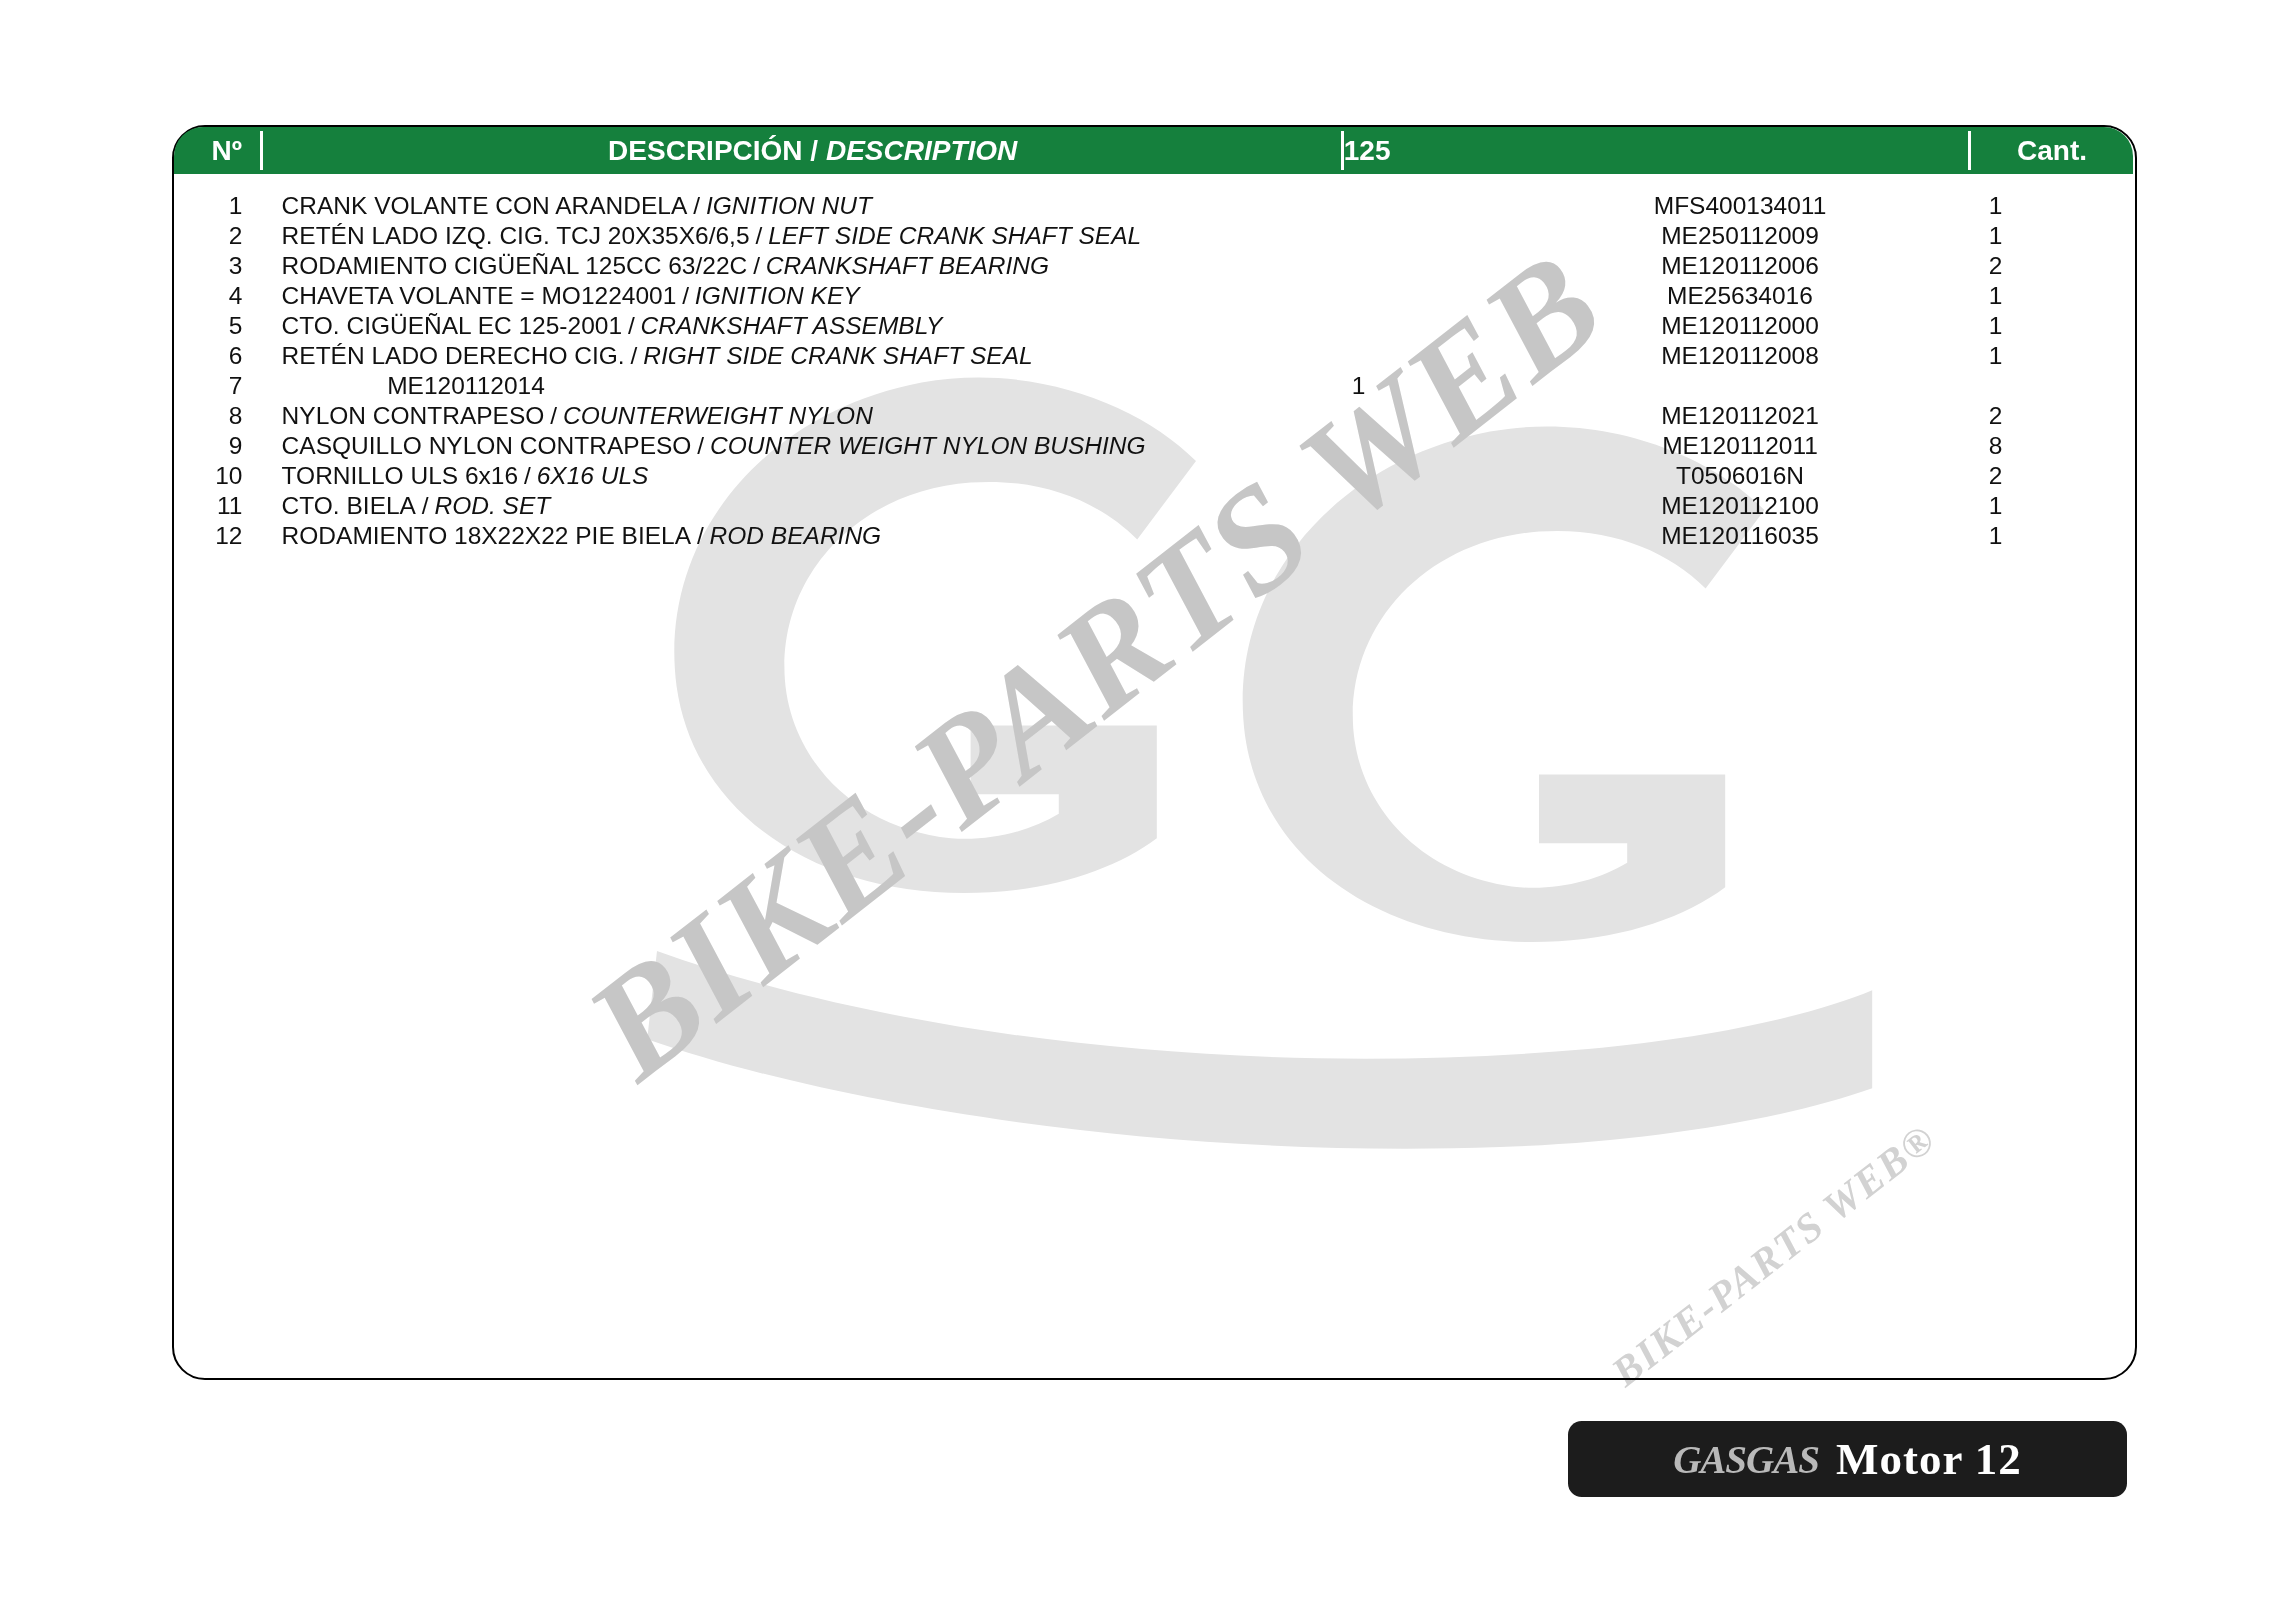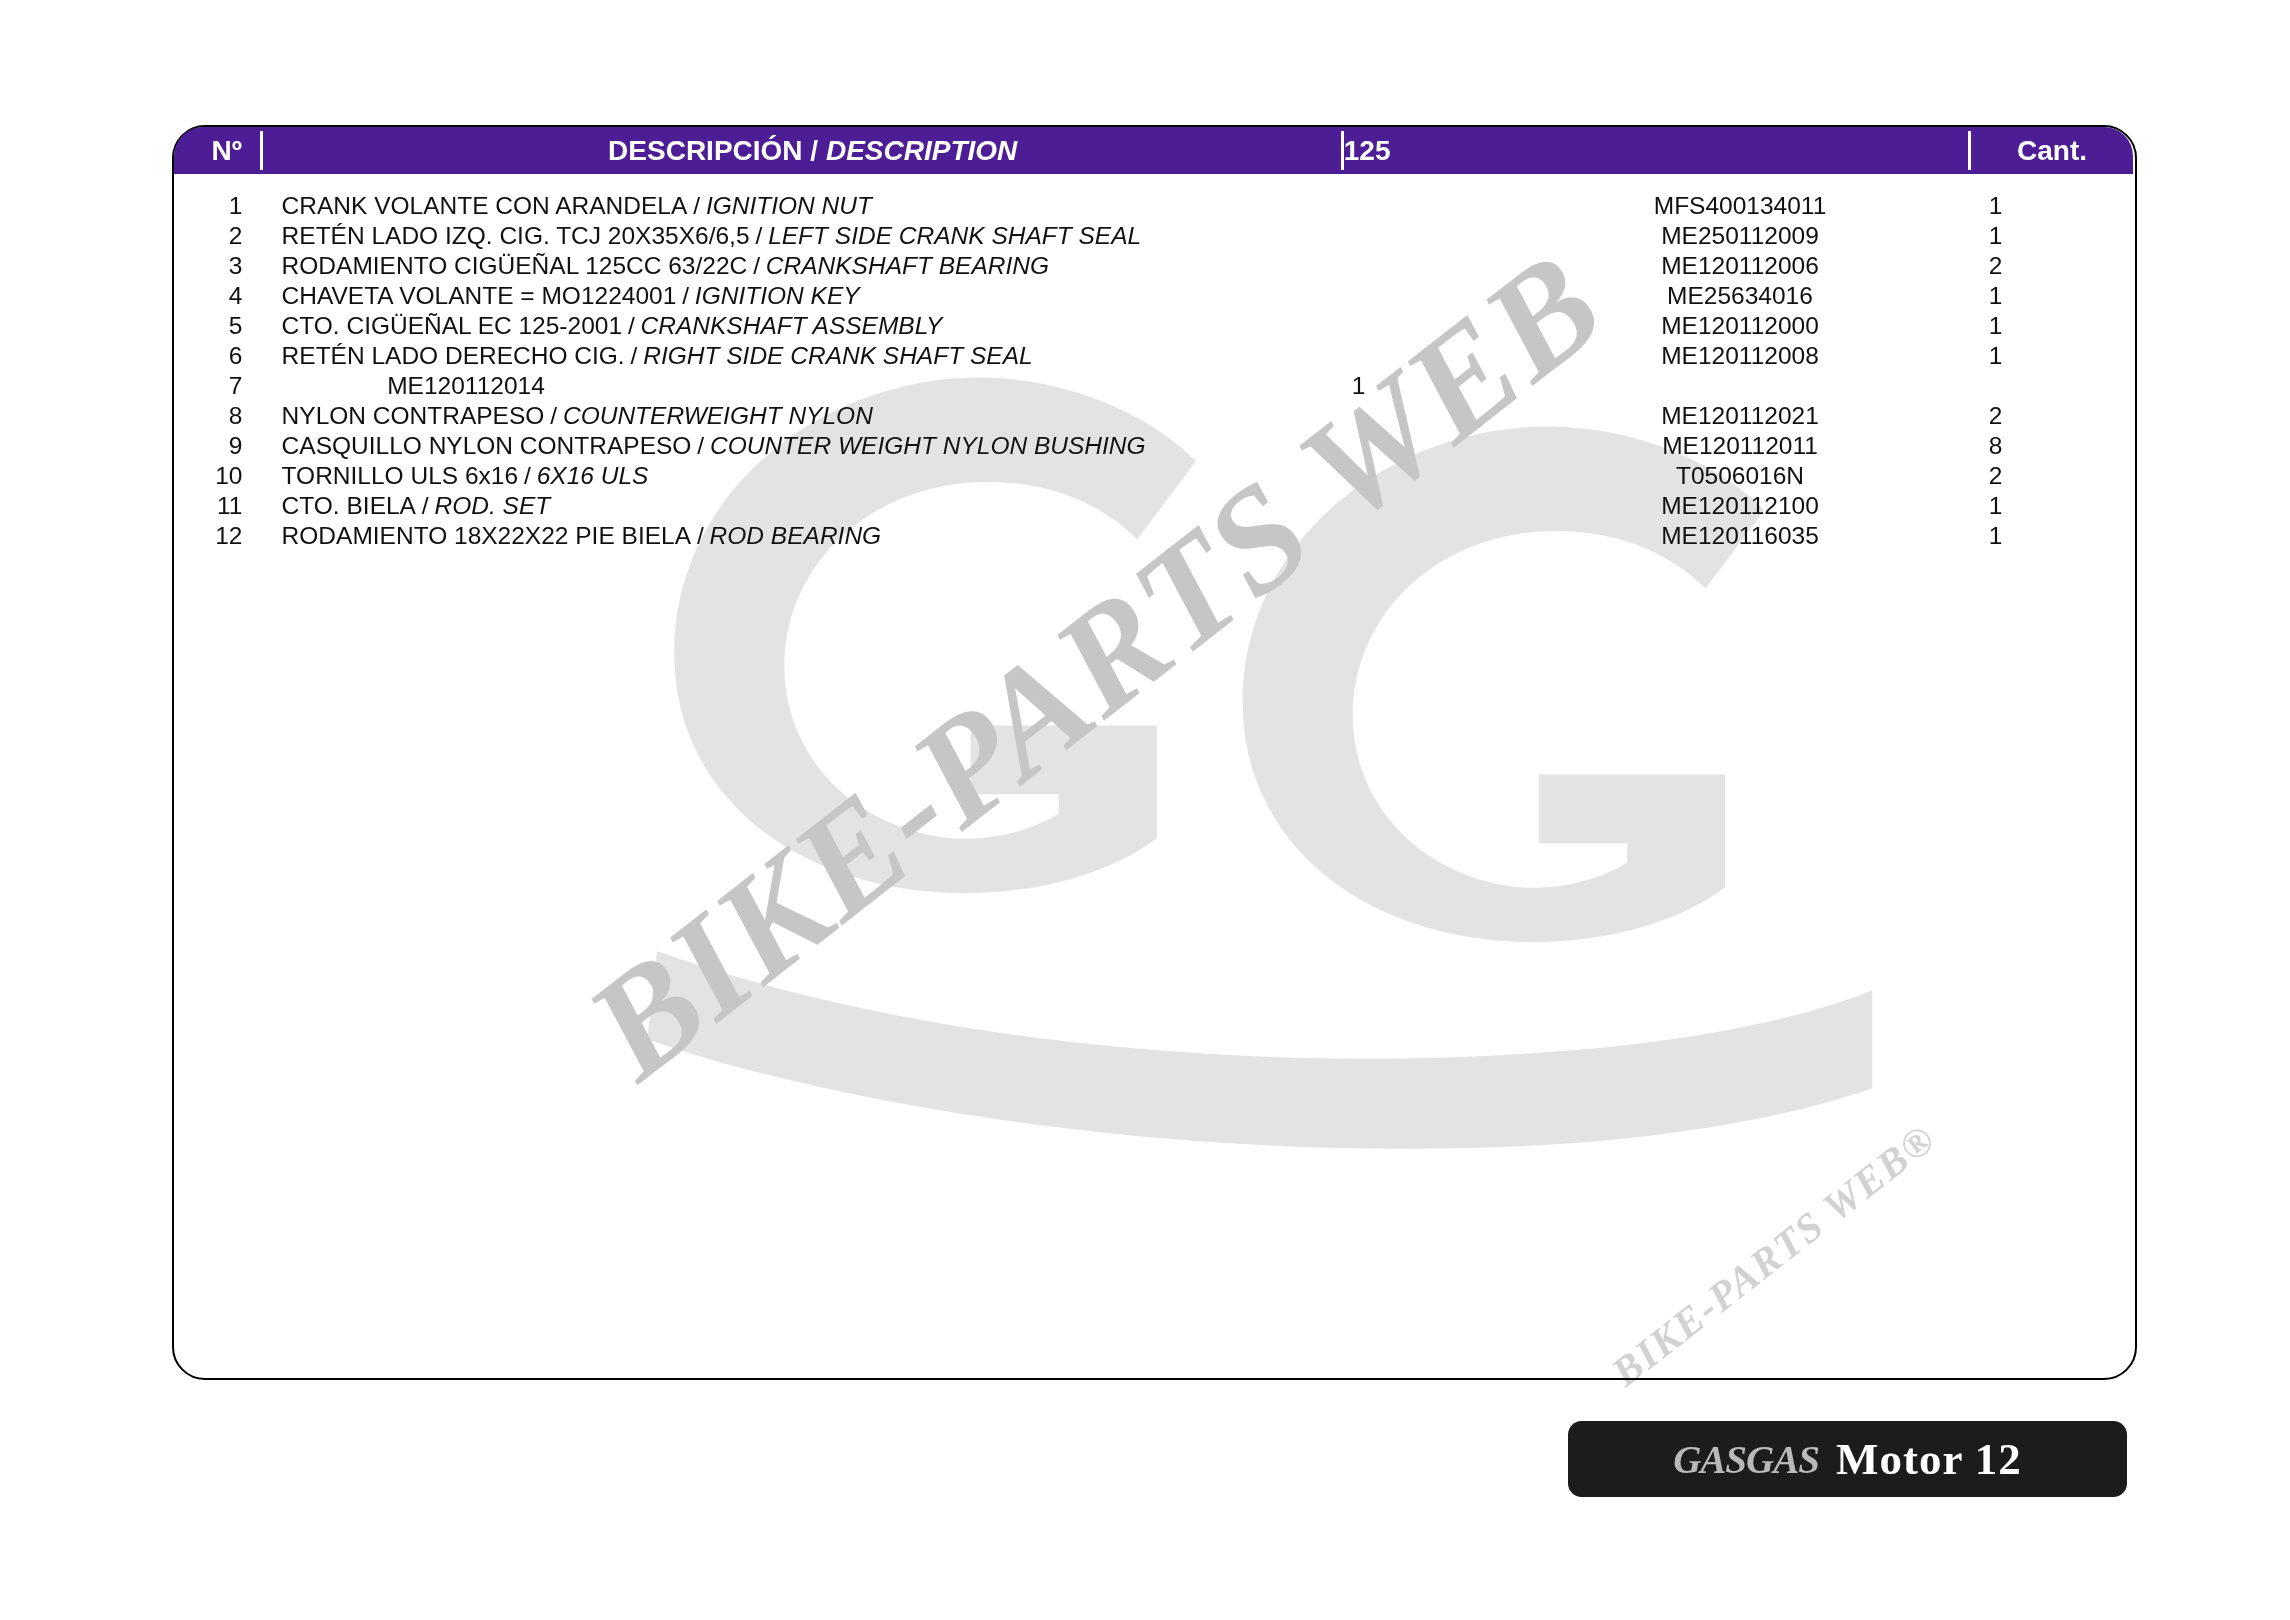--- a/index.html
+++ b/index.html
@@ -71,21 +71,21 @@
     z-index: 2;
   }
 
   
   #header-bar {
     position: absolute;
     left: 174px;
     top: 127px;
     width: 1959px;
     height: 47px;
-    background: #4c1d95;
+    background: #15803d;
     border-top-left-radius: 29px;
     border-top-right-radius: 29px;
     z-index: 3;
     color: #fff;
     display: flex;
     align-items: center;
     box-sizing: border-box;
   }
   .hdr-cell {
     font-size: 28px;

